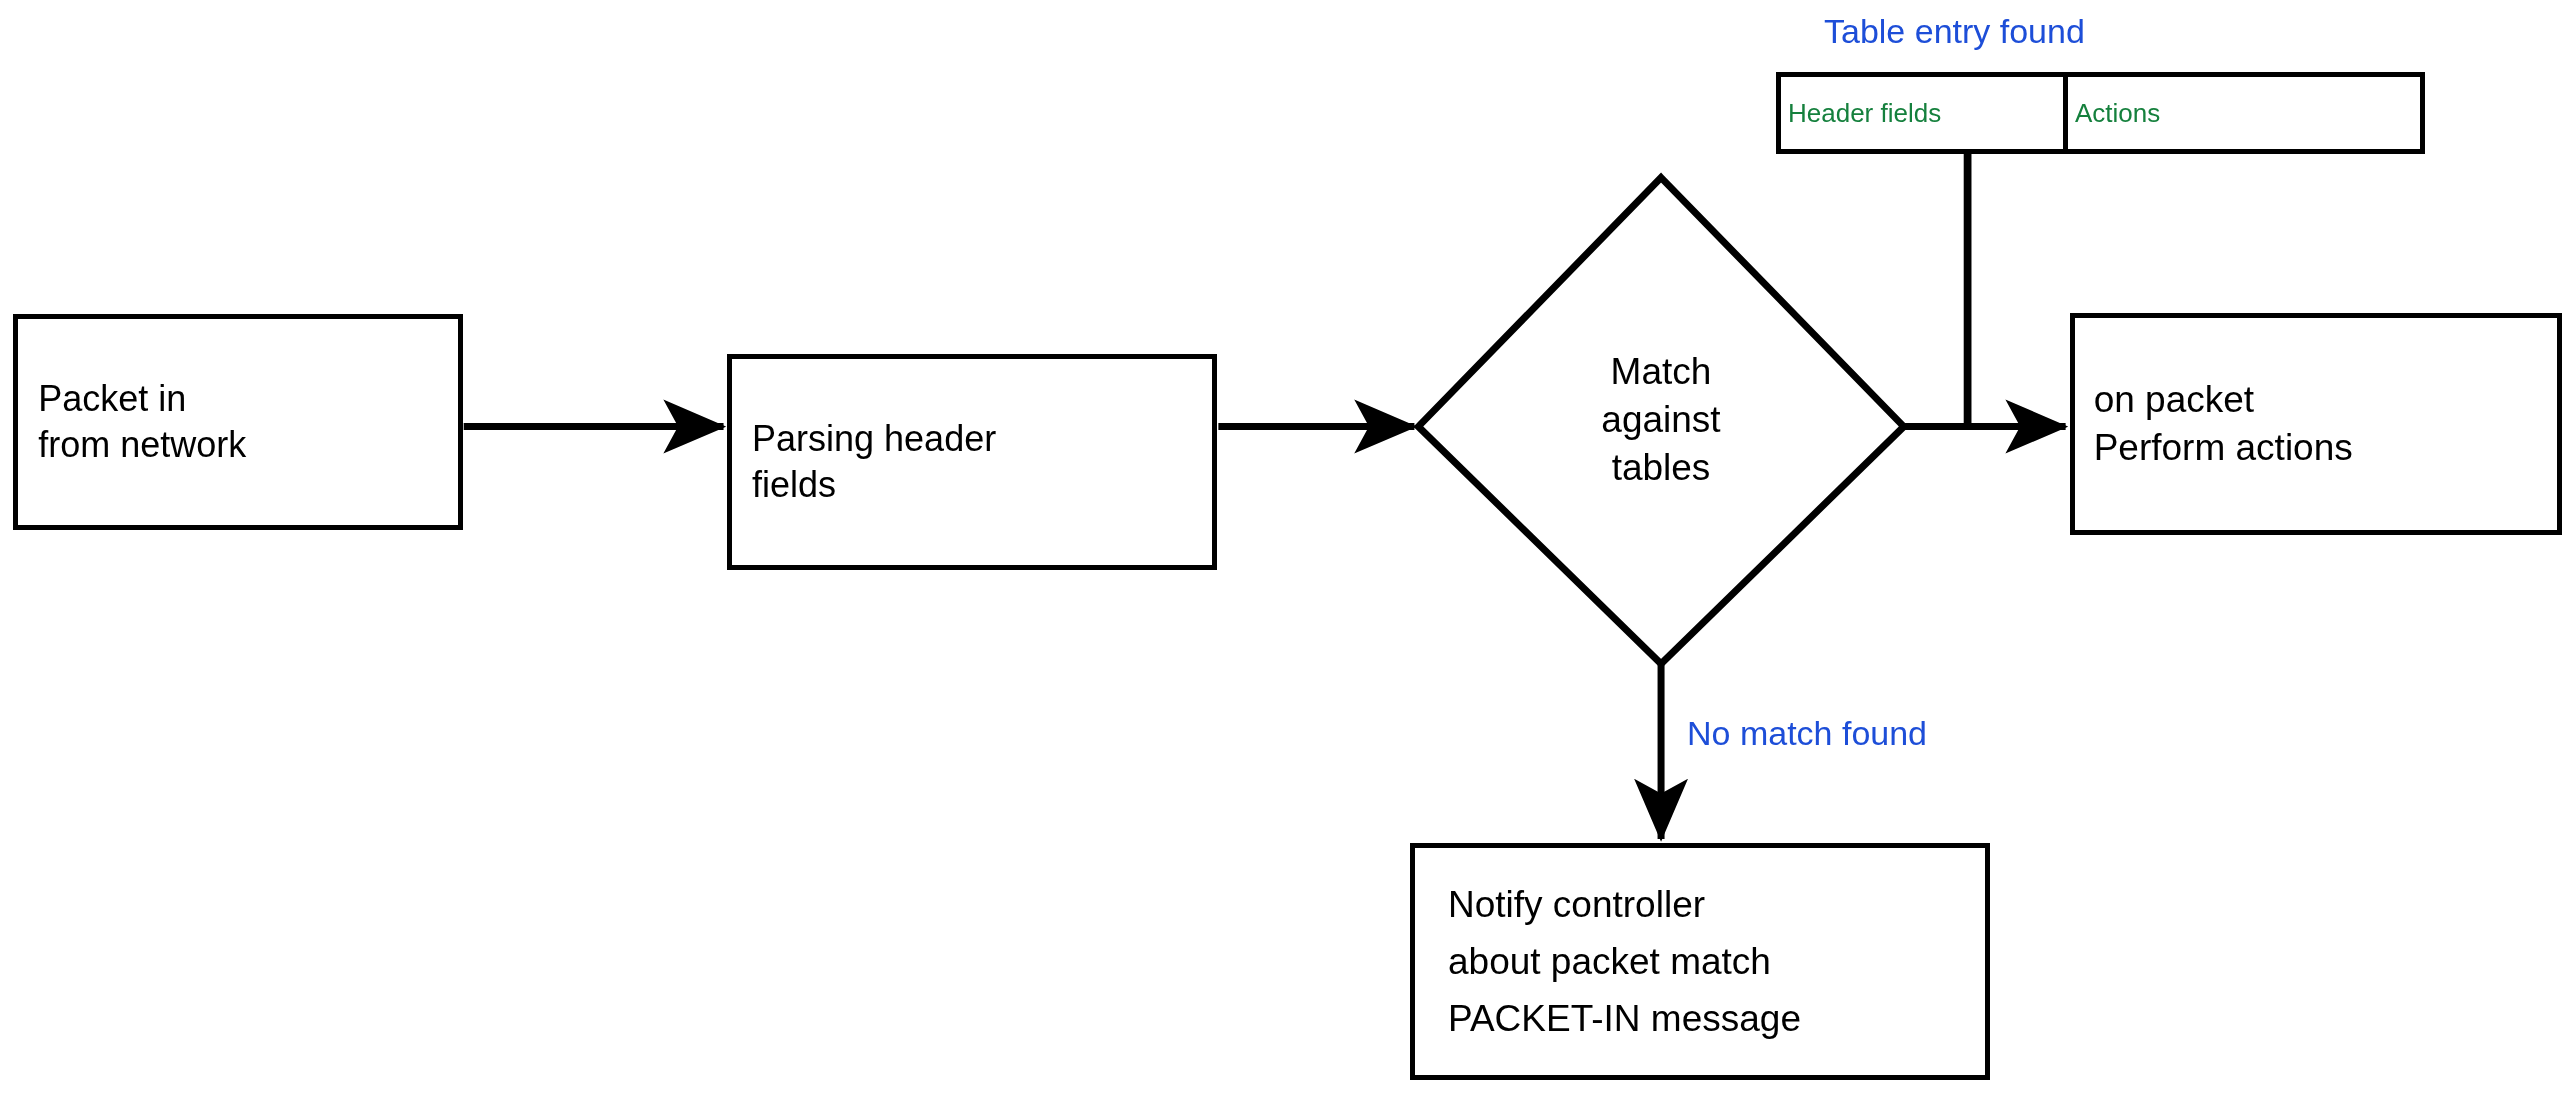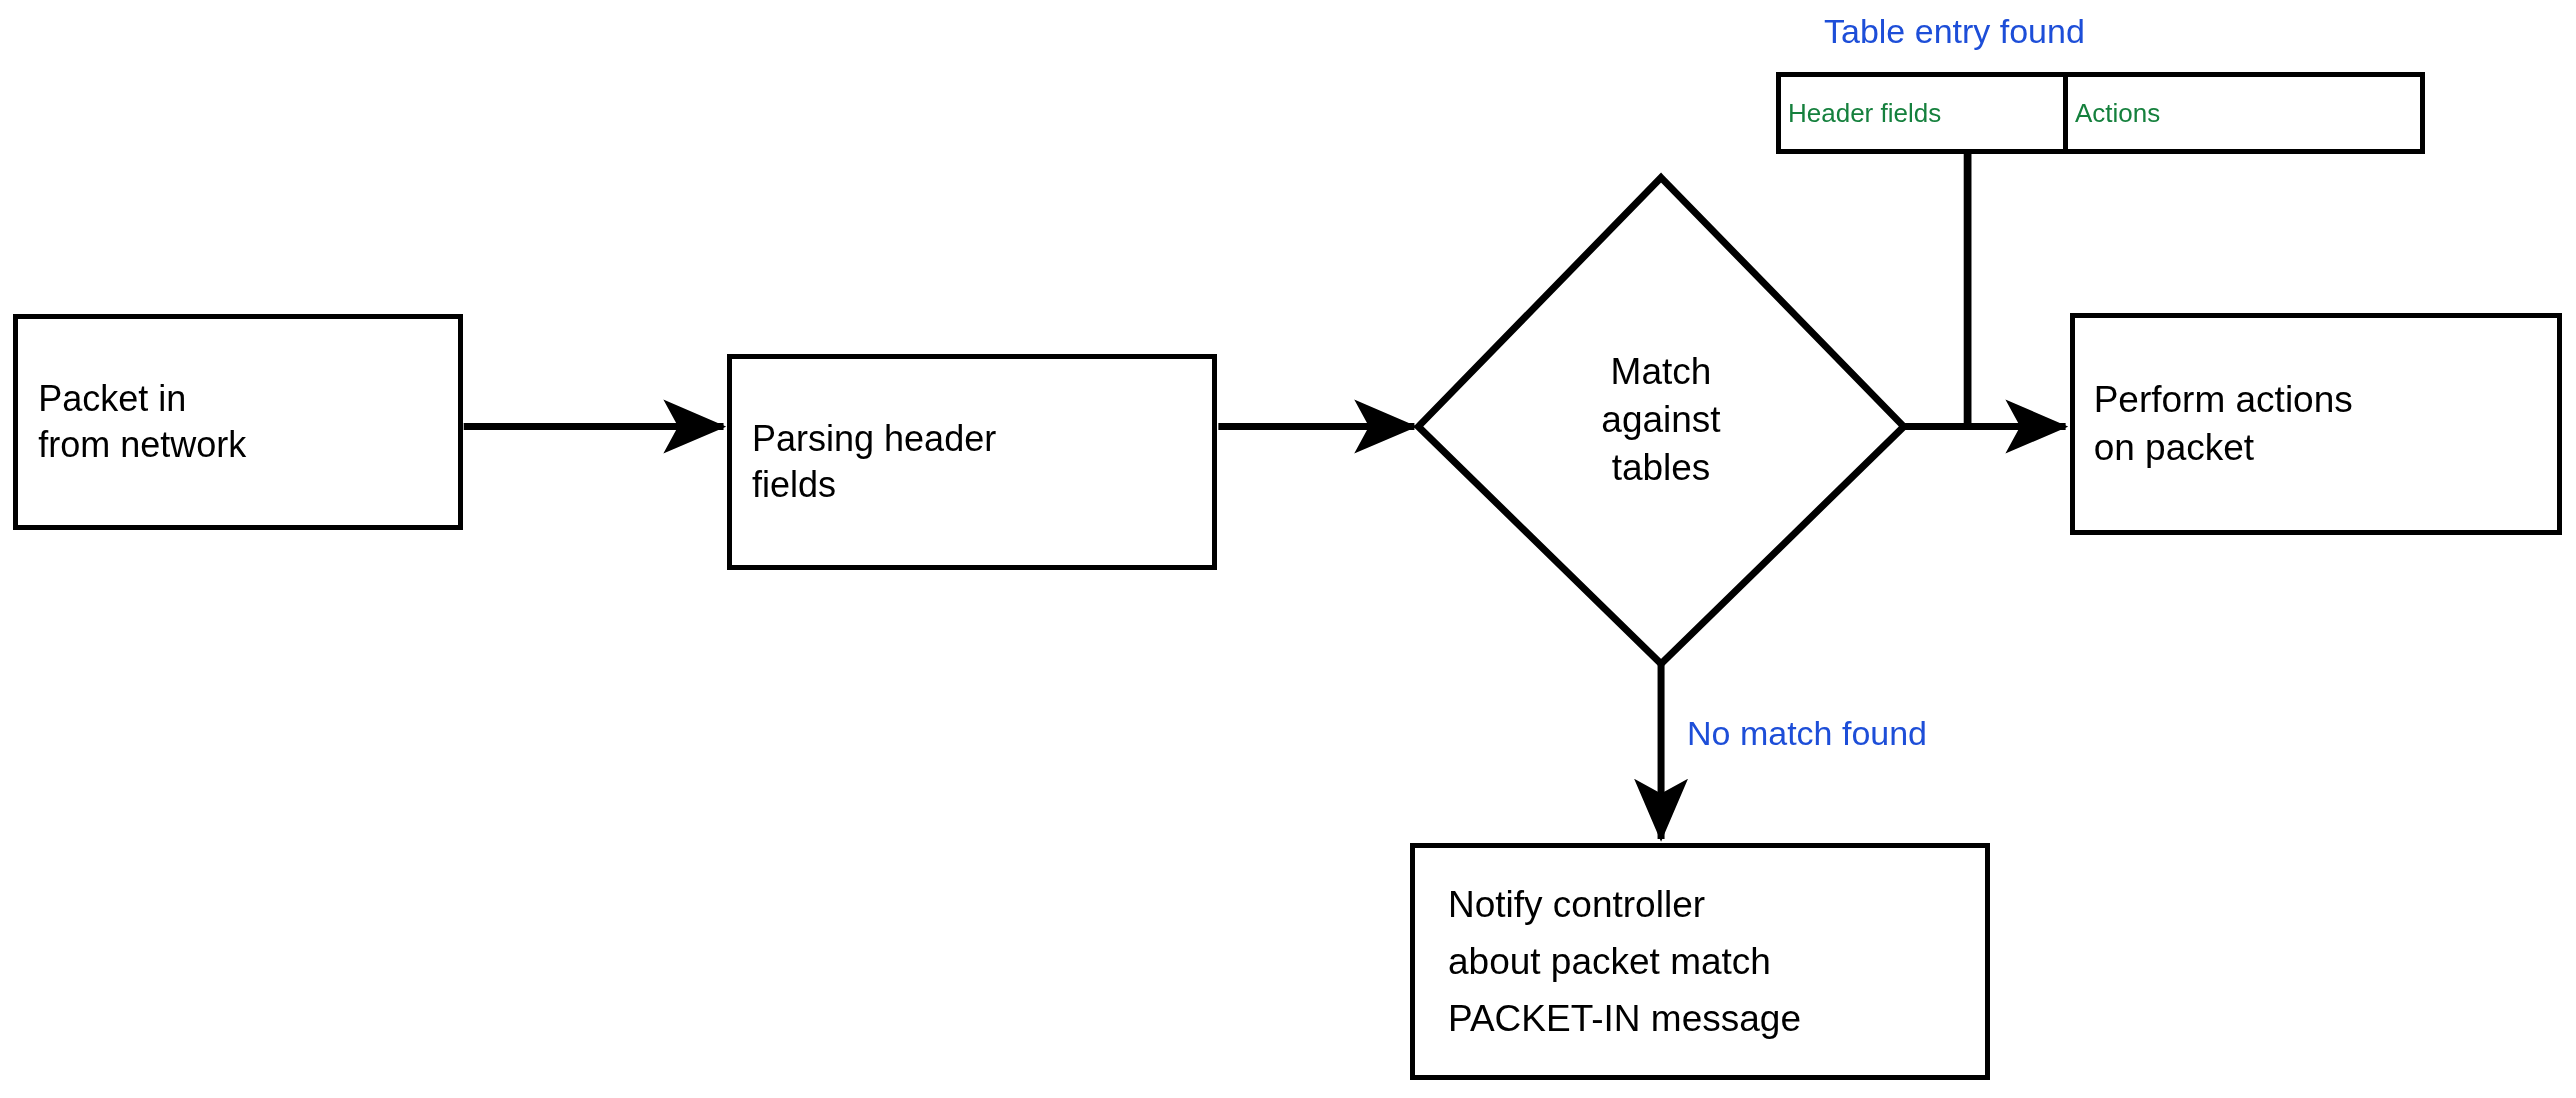--- a/index.html
+++ b/index.html
@@ -155,22 +155,22 @@
 
   <div id="node-diamond">
     <div class="diamond-label">
       <span class="line">Match</span>
       <span class="line">against</span>
       <span class="line">tables</span>
     </div>
   </div>
 
   <div class="node" id="node-perform">
+    <span class="line">on packet</span>
     <span class="line">Perform actions</span>
-    <span class="line">on packet</span>
   </div>
 
   <div class="node" id="node-notify">
     <span class="line">Notify controller</span>
     <span class="line">about packet match</span>
     <span class="line">PACKET-IN message</span>
   </div>
 
   <div id="table-entry">
     <div class="cell">Header fields</div>

